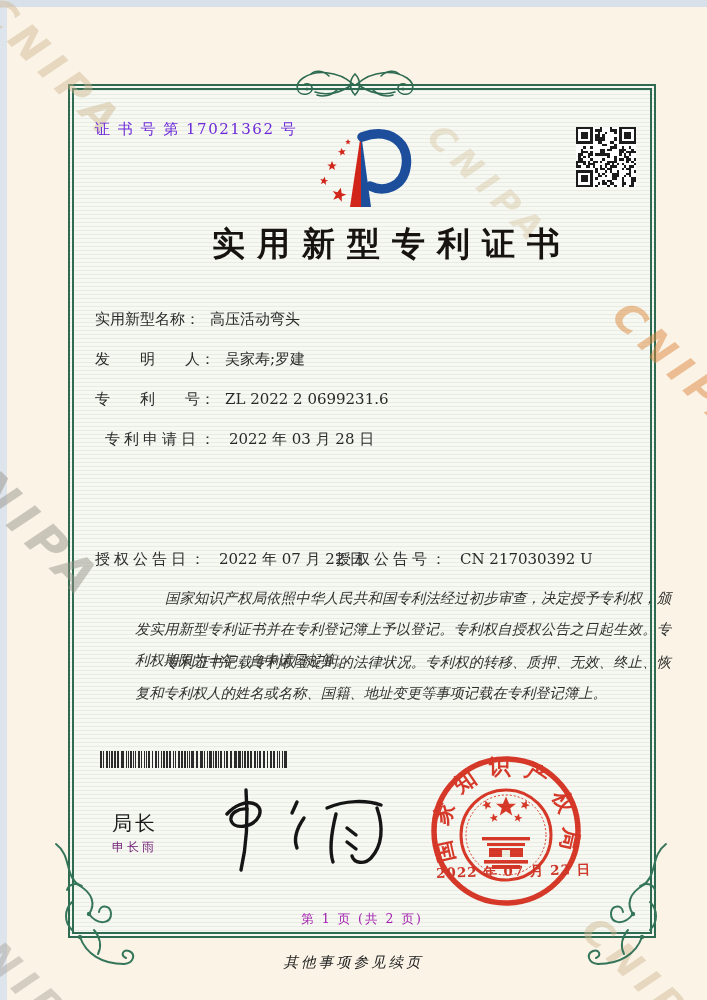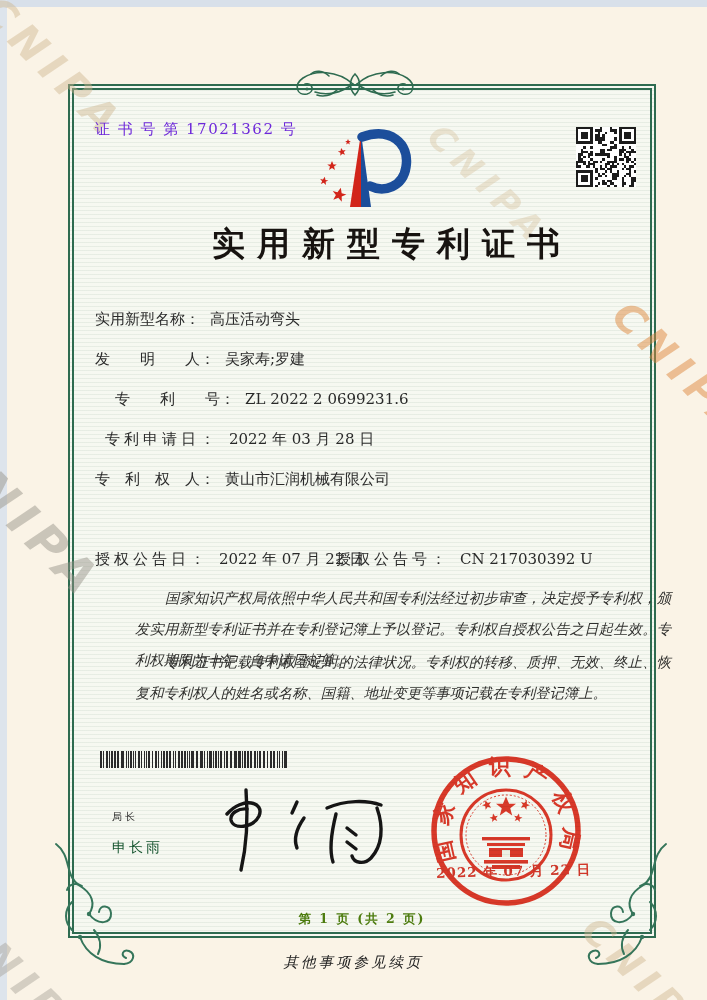--- a/index.html
+++ b/index.html
@@ -24,45 +24,45 @@
 
   .cert-no{position:absolute;left:95px;top:120px;z-index:2;font-size:15px;color:#6d28d9;letter-spacing:1.5px;}
   .qr{position:absolute;left:576px;top:127px;z-index:2;}
   .logo{position:absolute;left:298px;top:127px;z-index:2;}
   .title{position:absolute;left:68px;top:222px;width:636px;z-index:2;text-align:center;
          font-size:33px;font-weight:bold;color:#171310;letter-spacing:12px;text-indent:12px;}
 
   .frow{position:absolute;left:95px;z-index:2;font-size:15px;color:#2a2a2a;white-space:nowrap;}
   .frow .fval{margin-left:10px;}
   .sp5{letter-spacing:4px;}
-  .r1{top:310px;} .r2{top:350px;} .r3{top:390px;margin-left:20px;} .r4{top:430px;margin-left:10px;}
+  .r1{top:310px;} .r2{top:350px;} .r3{top:390px;} .r4{top:430px;margin-left:10px;}
   .r5{top:470px;} .r6{top:510px;} .r7{top:550px;} .r7b{top:550px;left:336px;}
 
   .para{position:absolute;left:89px;width:536px;z-index:2;font-size:14.3px;line-height:31px;
         text-align:justify;text-indent:2.1em;color:#30302e;font-style:italic;margin-left:46px;}
   .p1{top:583px;} .p2{top:647px;}
 
   .barcode{position:absolute;left:100px;top:751px;z-index:2;}
-  .dir-title{position:absolute;left:112px;top:810px;z-index:2;font-size:10px;letter-spacing:3px;color:#1d1d1d;text-align:center;}
-  .dir-name{position:absolute;left:112px;top:839px;z-index:2;font-size:14px;letter-spacing:3px;color:#14532d;}
+  .dir-title{position:absolute;left:112px;top:810px;z-index:2;font-size:20px;letter-spacing:3px;color:#1d1d1d;text-align:center;}
+  .dir-name{position:absolute;left:112px;top:839px;z-index:2;font-size:12px;letter-spacing:3px;color:#701a75;}
   .autograph{position:absolute;left:205px;top:778px;z-index:2;}
 
   .seal{position:absolute;left:426px;top:751px;width:160px;height:160px;z-index:5;
         opacity:0.93;mix-blend-mode:multiply;}
   .seal-date{position:absolute;left:10px;top:112px;width:144px;text-align:center;
              font-size:13.5px;font-weight:bold;color:#d6281a;letter-spacing:1px;
              transform:rotate(-1.5deg);white-space:nowrap;}
 
   .flourish{position:absolute;z-index:3;}
   .fl-br{left:580px;top:842px;}
   .fl-bl{left:52px;top:842px;transform:scaleX(-1);}
   .ornament{position:absolute;left:245px;top:66px;z-index:3;}
 
   .pageinfo{position:absolute;left:68px;top:911px;width:588px;z-index:2;text-align:center;
-            font-size:12.5px;color:#4d7c0f;letter-spacing:2px;font-weight:bold;}
+            font-size:12.5px;color:#a21caf;letter-spacing:2px;}
   .contnote{position:absolute;left:0;top:953px;width:707px;z-index:2;text-align:center;
             font-size:14.5px;font-style:italic;color:#222;letter-spacing:3px;}
 </style>
 </head>
 <body>
 
 <div class="page">
   <div class="frame"></div>
   <div class="edge-top"></div>
   <div class="edge-left"></div>
@@ -341,23 +341,20 @@
   </div>
   <div class="frow r2">
     <span class="flab">发　　明　　人：</span><span class="fval">吴家寿;罗建</span>
   </div>
   <div class="frow r3">
     <span class="flab">专　　利　　号：</span><span class="fval">ZL 2022 2 0699231.6</span>
   </div>
   <div class="frow r4">
     <span class="flab sp5">专利申请日：</span><span class="fval">2022 年 03 月 28 日</span>
   </div>
-  <div class="frow r5">
-    <span class="flab">专　利　权　人：</span><span class="fval">黄山市汇润机械有限公司</span>
-  </div>
   <div class="frow r7">
     <span class="flab sp5">授权公告日：</span><span class="fval">2022 年 07 月 22 日</span>
   </div>
   <div class="frow r7b">
     <span class="flab sp5">授权公告号：</span><span class="fval">CN 217030392 U</span>
   </div>
 
   <div class="para p1">国家知识产权局依照中华人民共和国专利法经过初步审查，决定授予专利权，颁发实用新型专利证书并在专利登记簿上予以登记。专利权自授权公告之日起生效。专利权期限为十年，自申请日起算。</div>
   <div class="para p2">专利证书记载专利权登记时的法律状况。专利权的转移、质押、无效、终止、恢复和专利权人的姓名或名称、国籍、地址变更等事项记载在专利登记簿上。</div>
 

